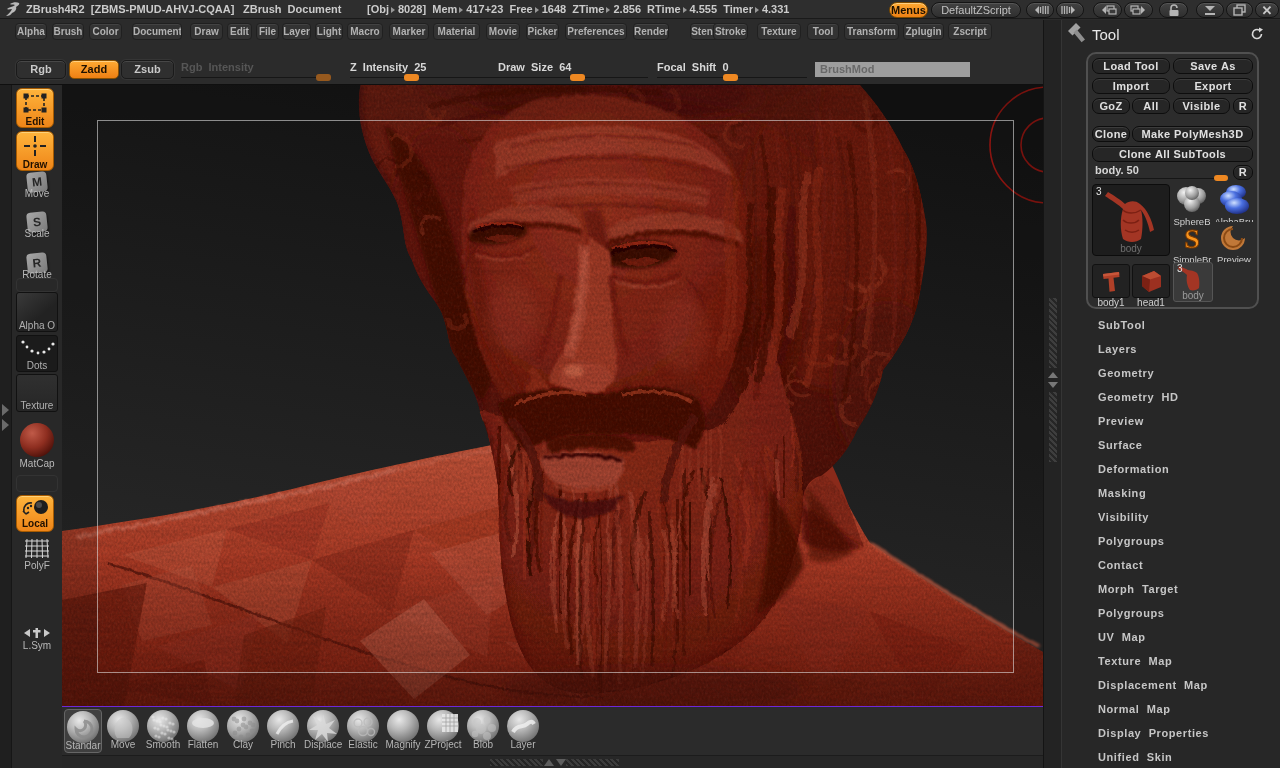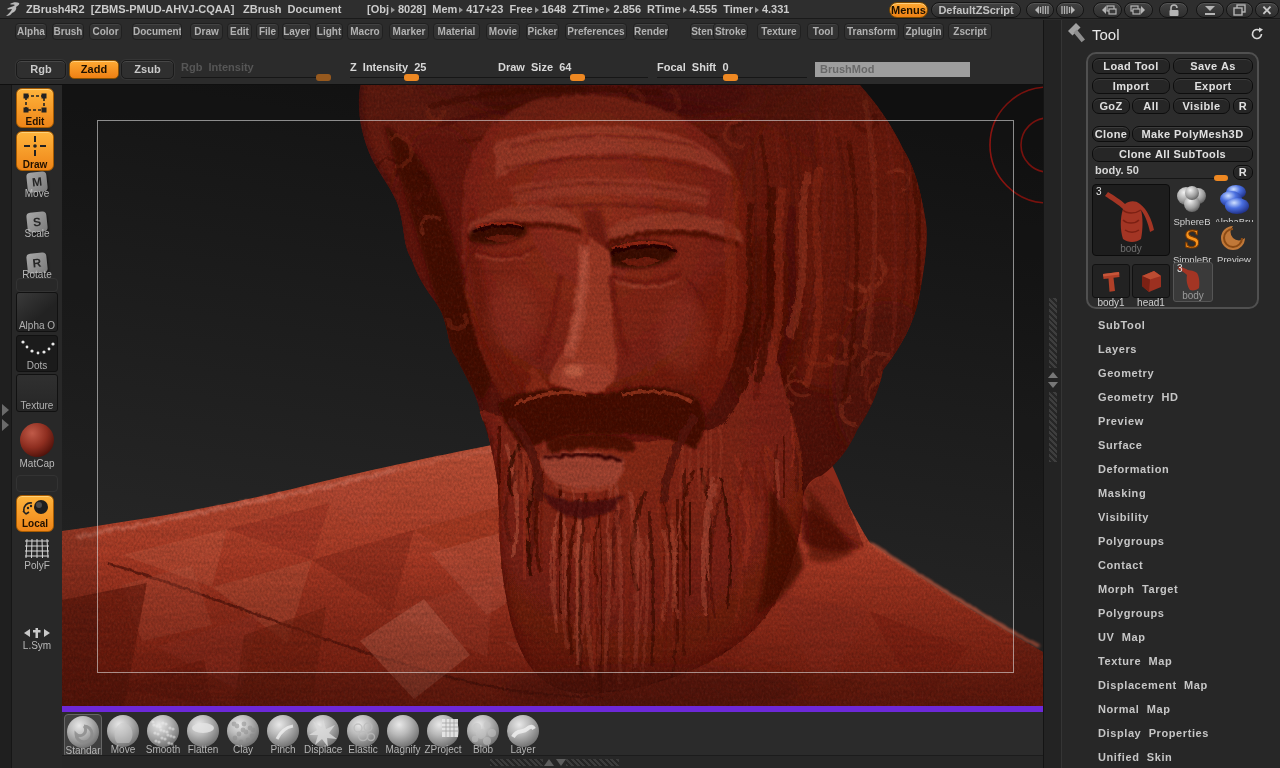--- a/index.html
+++ b/index.html
@@ -33,21 +33,21 @@
 .orangebtn .lbl{color:#201000;font-weight:bold;font-size:10px}
 .gicon{position:absolute;width:20px;height:20px;border-radius:4px;background:linear-gradient(135deg,#a8a8a8,#7a7a7a);
  color:#262626;font-weight:bold;font-size:12px;line-height:20px;text-align:center;box-shadow:1px 2px 2px rgba(0,0,0,.5)}
 .thumb{position:absolute;left:4px;width:42px;height:40px;background:linear-gradient(#1c1c1c,#242424);
  border:1px solid #111;border-radius:3px}
 .thumb .lbl{position:absolute;bottom:0;width:100%;color:#b0b0b0}
 #canvas{position:absolute;left:62px;top:85px;width:981px;height:621px;overflow:hidden;background:#1b1b1b}
 #docframe{position:absolute;left:35px;top:35px;width:917px;height:553px;
  border:1px solid rgba(215,215,215,0.62)}
 .dim{position:absolute;background:rgba(10,10,10,0.14)}
-#bottombar{position:absolute;left:62px;top:706px;width:981px;height:49px;background:#2b2b2b;border-top:6px solid #6d28d9}
+#bottombar{position:absolute;left:62px;top:706px;width:981px;height:49px;background:#2b2b2b;border-top:1px solid #6d28d9}
 .bt{position:absolute;top:2px;width:38px;height:44px;border-radius:4px;text-align:center}
 .bt .sph{margin:1px auto 0;width:32px;height:32px;border-radius:50%;
  background:radial-gradient(circle at 38% 30%, #e8e8e8 0%, #b9b9b9 35%, #7e7e7e 70%, #4e4e4e 100%)}
 .bt .lbl{margin-top:-3px;color:#b5b5b5}
 #bottomscroll{position:absolute;left:62px;top:755px;width:981px;height:13px;background:#272727;border-top:1px solid #1c1c1c}
 .hatch{position:absolute;top:3px;height:7px;background:repeating-linear-gradient(45deg,#3c3c3c 0 2px,#242424 2px 4px)}
 #divider{position:absolute;left:1043px;top:20px;width:19px;height:748px;background:#232323;border-left:1px solid #141414;border-right:1px solid #353535}
 #rightpanel{position:absolute;left:1062px;top:20px;width:218px;height:748px;background:#272727}
 #panelbox{position:absolute;left:24px;top:32px;width:173px;height:257px;background:#2c2c2c;
  border:2px solid #505050;border-radius:10px}
@@ -60,21 +60,21 @@
 <body>
 
 <div id="titlebar">
  <svg class="ico" style="left:3px;top:1px" width="20" height="17" viewBox="0 0 20 17">
   <path d="M3,15 C6,13 8,10 9,8 C7,8 5,9 4,8 C6,6 10,6 12,4 C10,3 8,4 7,3 C10,1 14,1 16,2 C17,3 15,5 13,6 C14,8 12,11 9,12 C8,14 6,15 3,15 Z" fill="#b9b9b9"></path>
  </svg>
  <span class="t" style="left:26px">ZBrush4R2&nbsp; [ZBMS-PMUD-AHVJ-CQAA]</span>
  <span class="t" style="left:243px">ZBrush&nbsp; Document</span>
  <span class="t" style="left:367px">[Obj<span class="tri"></span>8028]&nbsp; Mem<span class="tri"></span>417+23&nbsp; Free<span class="tri"></span>1648&nbsp; ZTime<span class="tri"></span>2.856&nbsp; RTime<span class="tri"></span>4.555&nbsp; Timer<span class="tri"></span>4.331</span>
  <div class="tbtn" style="left:889px;width:39px;background:linear-gradient(#ffaa33,#ee8014);box-shadow:inset 0 1px 0 #ffcf80;border-color:#7c4a00;color:#1d1000;font-size:11px;font-weight:bold">Menus</div>
- <div class="tbtn" style="left:931px;width:90px;font-size:11px;font-weight:bold">DefaultZScript</div>
+ <div class="tbtn" style="left:931px;width:90px;font-size:11px;font-weight:normal">DefaultZScript</div>
  <div class="tbtn" style="left:1026px;width:28px">
       <svg width="20" height="10" viewBox="0 0 20 10">
         <path d="M5,5 L9,1 L9,9 Z" fill="#b5b5b5"></path>
         <g stroke="#b5b5b5" stroke-width="1.3">
           <line x1="10.5" y1="2" x2="10.5" y2="8"></line>
           <line x1="13" y1="1" x2="13" y2="9"></line>
           <line x1="15.5" y1="1" x2="15.5" y2="9"></line>
           <line x1="18" y1="1" x2="18" y2="9"></line>
         </g>
       </svg>

